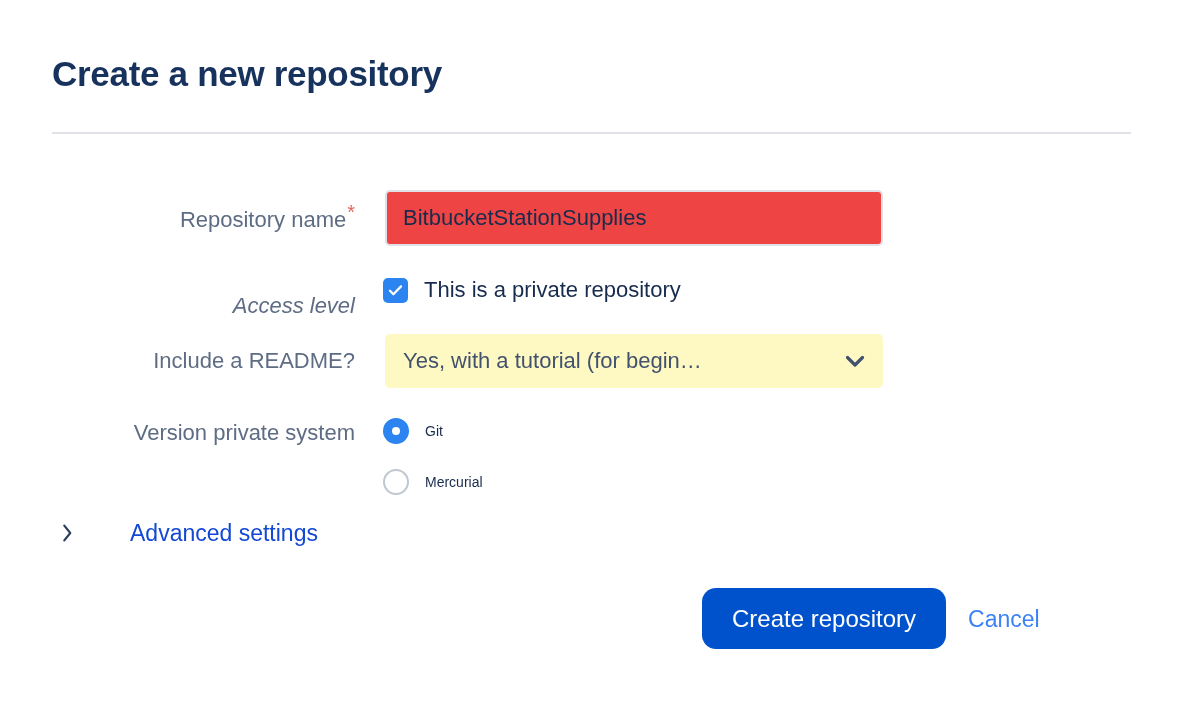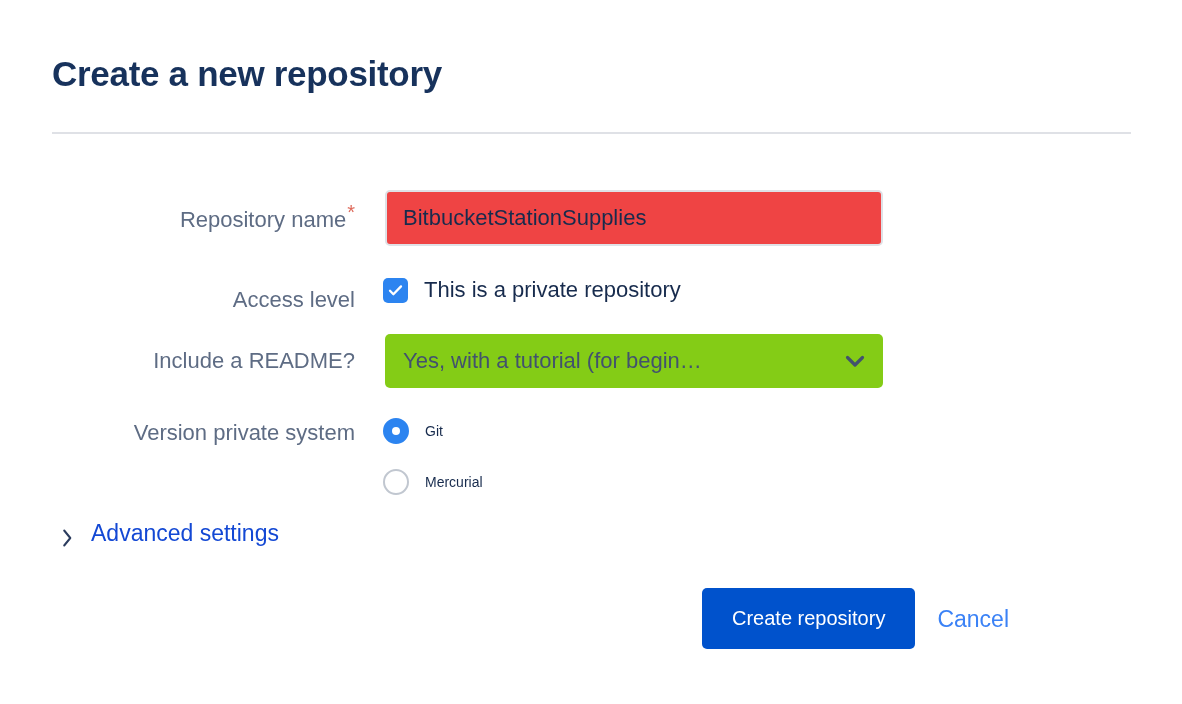--- a/index.html
+++ b/index.html
@@ -116,21 +116,21 @@
     border-radius: 5px;
     padding: 0 16px;
     font-family: "Liberation Sans", sans-serif;
     font-size: 22px;
     color: #172B4D;
     outline: none;
   }
 
   
   .row-access { top: 275px; }
-  .row-access .field-label { top: 10px; }
+  .row-access .field-label { top: 16px; font-style: italic; }
   .checkbox-wrap {
     position: absolute;
     left: 383px;
     top: 0;
     display: flex;
     align-items: center;
     cursor: pointer;
     justify-content: flex-end;
   }
   .checkbox {
@@ -155,21 +155,21 @@
   
   .row-readme { top: 334px; }
   .row-readme .field-label { top: 12px; }
   .select-box {
     position: absolute;
     left: 385px;
     top: 0;
     width: 498px;
     height: 54px;
     box-sizing: border-box;
-    background: #84cc16;
+    background: #fef9c3;
     border: none;
     border-radius: 5px;
     padding: 0 18px;
     display: flex;
     align-items: center;
     cursor: pointer;
   }
   .select-value {
     flex: 1 1 auto;
     font-size: 22px;
@@ -231,22 +231,23 @@
     color: #172B4D;
     white-space: nowrap;
   }
 
   
   .advanced {
     position: absolute;
     left: 62px;
     top: 518px;
     display: flex;
-    align-items: flex-end;
-    cursor: pointer;
+    align-items: center;
+    cursor: pointer;
+    gap: 39px;
   }
   .chev-right {
     display: block;
     flex: 0 0 auto;
   }
   .advanced-label {
     margin-left: 18px;
     font-size: 23px;
     line-height: 30px;
     color: #1348D4;
@@ -260,23 +261,23 @@
     top: 588px;
     display: flex;
     align-items: center;
   }
   .btn-primary {
     height: 61px;
     padding: 0 30px;
     background: #0052CC;
     color: #ffffff;
     border: none;
-    border-radius: 5px;
+    border-radius: 14px;
     font-family: "Liberation Sans", sans-serif;
-    font-size: 20px;
+    font-size: 24px;
     line-height: 61px;
     cursor: pointer;
     white-space: nowrap;
   }
   .btn-link {
     margin-left: 22px;
     font-size: 23px;
     line-height: 30px;
     color: #3b82f6;
     text-decoration: none;

